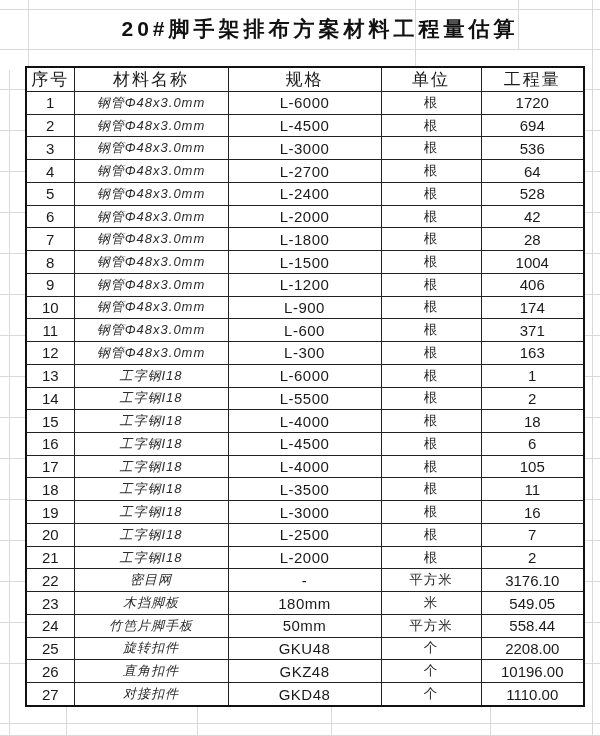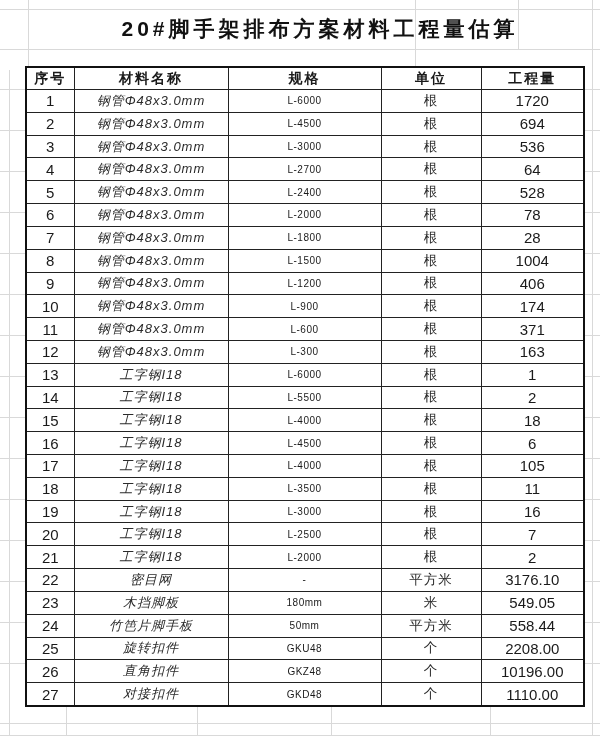--- a/index.html
+++ b/index.html
@@ -70,30 +70,30 @@
     padding: 0;
     margin: 0;
     text-align: center;
     vertical-align: middle;
     white-space: nowrap;
     overflow: hidden;
     height: 21px;
     color: #1a1a1a;
   }
   table.materials th {
-    font-size: 14px;
-    font-weight: 700;
+    font-size: 17px;
+    font-weight: 400;
     letter-spacing: 2px;
   }
   table.materials td {
     font-size: 15px;
   }
   table.materials td:nth-child(1) { font-size: 15px; }
   table.materials td:nth-child(2) { font-size: 13px; letter-spacing: 1px; color: #2b2b2b; font-style: italic; }
-  table.materials td:nth-child(3) { font-size: 10px; letter-spacing: 0.5px; }
+  table.materials td:nth-child(3) { font-size: 15px; letter-spacing: 0.5px; }
   table.materials td:nth-child(4) { font-size: 13.5px; letter-spacing: 1px; color: #2b2b2b; }
   table.materials td:nth-child(5) { font-size: 15px; }
 </style>
 </head>
 <body>
 
 <div class="stage">
 
   <div>
     <div class="gl gl-h" style="left:0; top:9px;   width:600px;"></div>
@@ -166,21 +166,21 @@
           <td>钢管Φ48x3.0mm</td>
           <td>L-2400</td>
           <td>根</td>
           <td>528</td>
         </tr>
         <tr>
           <td>6</td>
           <td>钢管Φ48x3.0mm</td>
           <td>L-2000</td>
           <td>根</td>
-          <td>78</td>
+          <td>42</td>
         </tr>
         <tr>
           <td>7</td>
           <td>钢管Φ48x3.0mm</td>
           <td>L-1800</td>
           <td>根</td>
           <td>28</td>
         </tr>
         <tr>
           <td>8</td>

